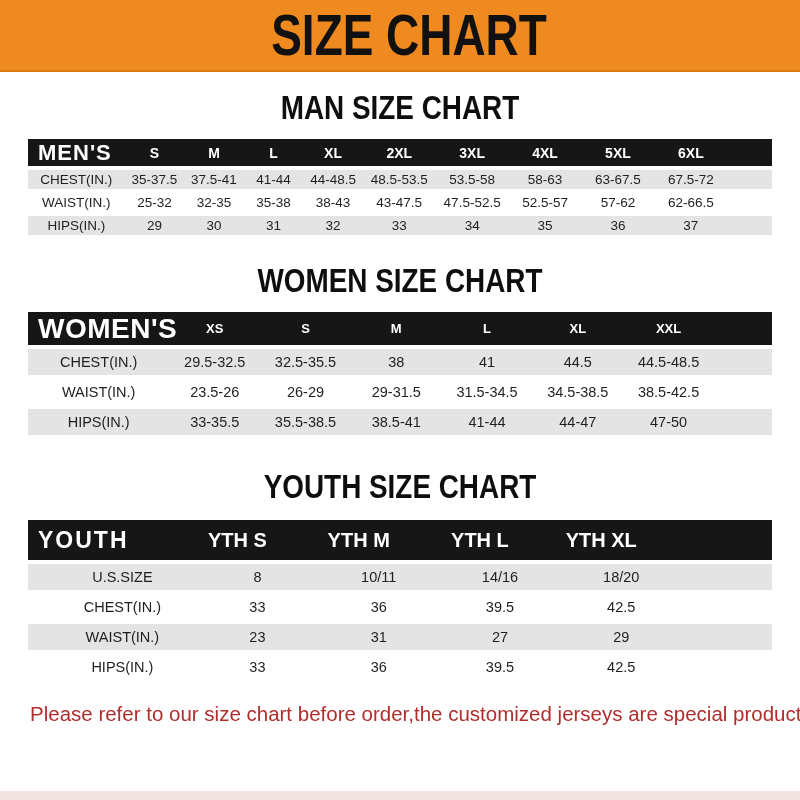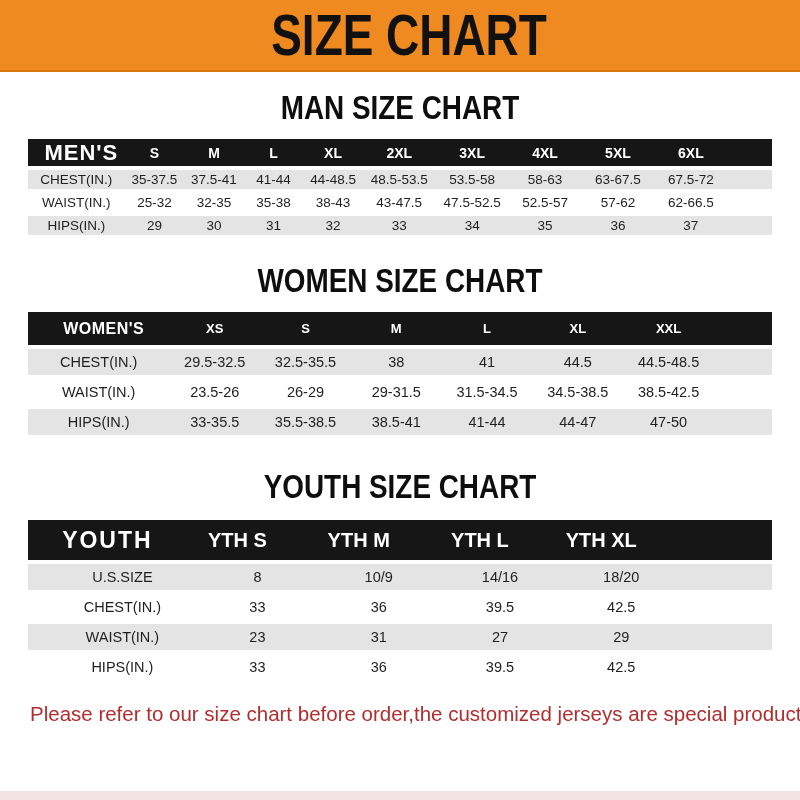--- a/index.html
+++ b/index.html
@@ -60,40 +60,40 @@
     table-layout: fixed;
   }
   .chart th, .chart td { padding: 0; text-align: center; vertical-align: middle; }
   .chart thead th {
     background: var(--bar-black, #161616);
     color: #fff;
     border-bottom: 4px solid #fff;
     font-weight: 700;
   }
   .chart th.corner {
-    text-align: center;
+    text-align: left;
     padding-left: 10px;
     white-space: nowrap;
   }
   .chart td {
     color: var(--cell-text, #1f1f1f);
     border-bottom: 4px solid #fff;
   }
   tr.r-gray  td { background: var(--row-gray, #e4e4e4); }
   tr.r-white td { background: var(--row-white, #ffffff); }
   td.rowlabel { white-space: nowrap; }
 
   
   .men thead th { height: 29px; font-size: 14px; }
   .men th.corner { font-size: 22px; letter-spacing: 1px; }
   .men td { height: 23px; font-size: 13.5px; }
 
   
   .women thead th { height: 35px; font-size: 13px; }
-  .women th.corner { font-size: 16px; letter-spacing: 0.5px; }
+  .women th.corner { font-size: 28px; letter-spacing: 0.5px; }
   .women td { height: 30px; font-size: 14.5px; }
 
   
   .youth thead th { height: 42px; font-size: 20px; }
   .youth th.corner { font-size: 23px; letter-spacing: 2px; }
   .youth td { height: 30px; font-size: 14.5px; padding-left: 40px; }
 
   
   .notice {
     margin: 14px 0 0 30px;
@@ -274,21 +274,21 @@
           <th>YTH M</th>
           <th>YTH L</th>
           <th>YTH XL</th>
           <th></th>
         </tr>
       </thead>
       <tbody>
         <tr class="r-gray">
           <td class="rowlabel">U.S.SIZE</td>
           <td>8</td>
-          <td>10/9</td>
+          <td>10/11</td>
           <td>14/16</td>
           <td>18/20</td>
           <td></td>
         </tr>
         <tr class="r-white">
           <td class="rowlabel">CHEST(IN.)</td>
           <td>33</td>
           <td>36</td>
           <td>39.5</td>
           <td>42.5</td>

